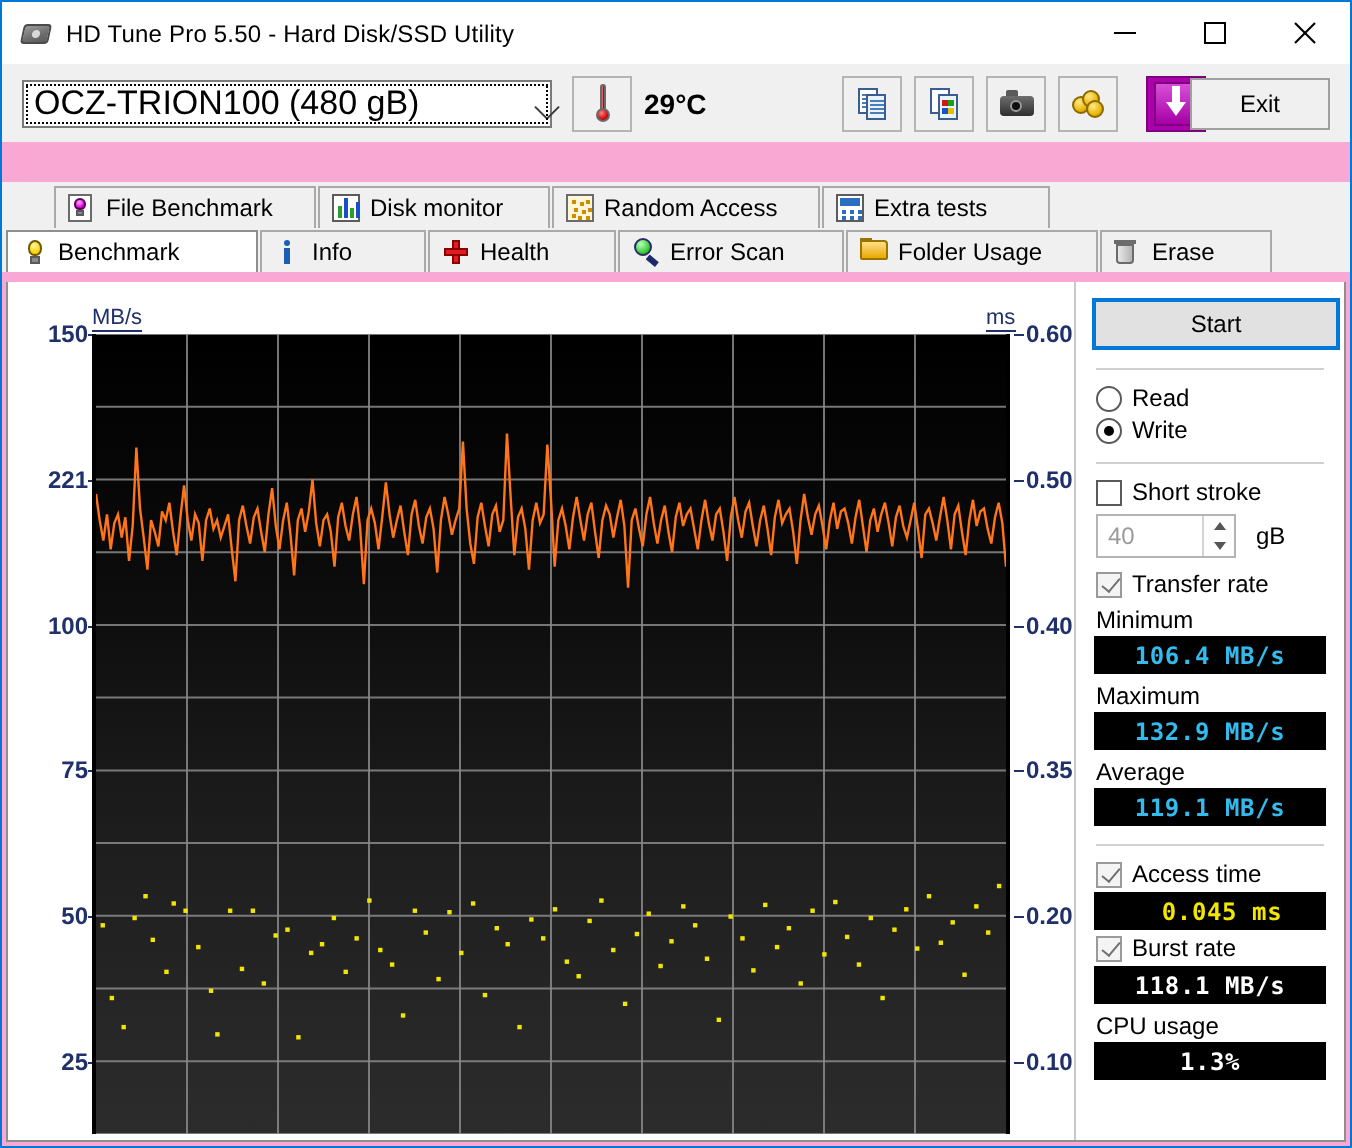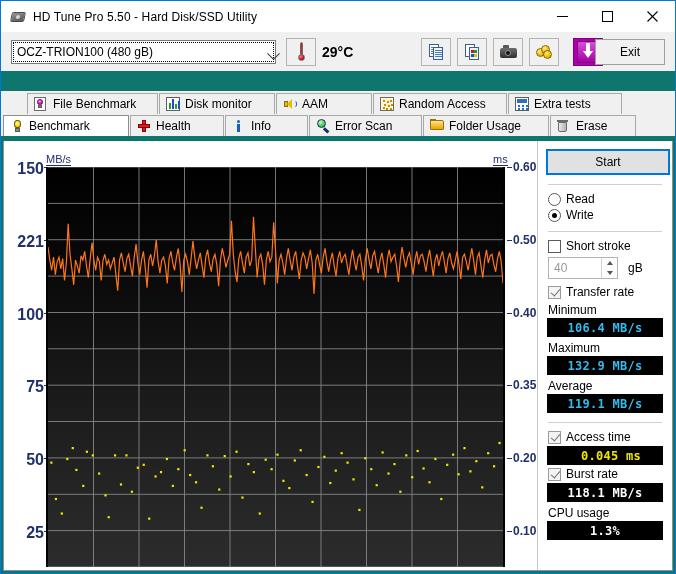--- a/index.html
+++ b/index.html
@@ -6,21 +6,21 @@
   html, body {
     margin: 0; padding: 0;
     width: 676px; height: 574px;
     overflow: hidden;
     font-family: "Liberation Sans", sans-serif;
     background: #ffffff;
   }
   #window {
     position: relative;
     width: 676px; height: 574px;
-    background: #0f766e;
+    background: #f9a8d4;
     border: 1px solid #0078d7;
     overflow: hidden;
   }
 
   
   #titlebar {
     position: relative;
     height: 31px;
     background: #ffffff;
     display: flex;
@@ -96,21 +96,21 @@
     position: relative;
     margin-right: 10px;
     cursor: default;
   }
   #drive-select .focus-rect {
     position: absolute; left: 1px; top: 1px; right: 1px; bottom: 1px;
     border: 1px dotted #000;
     pointer-events: none;
   }
   #drive-text {
-    font-size: 12px; color: #000;
+    font-size: 17px; color: #000;
     padding-left: 5px;
     white-space: nowrap;
   }
   #drive-arrow {
     position: absolute; right: 6px; top: 50%;
     transform: translateY(-50%);
     width: 0; height: 0;
   }
   .chev {
     width: 9px; height: 9px;
@@ -379,21 +379,21 @@
     left: 42px; top: 26px;
     width: 459px; height: 400px;
     background: linear-gradient(#000000 0%, #0b0b0b 30%, #1d1d1d 62%, #2c2c2c 100%);
     border-left: 2px solid #000;
     border-right: 2px solid #000;
     overflow: hidden;
   }
   .ytick-l {
     position: absolute; right: 0; width: 36px;
     text-align: right;
-    font-size: 16px; color: #20306a; font-weight: bold;
+    font-size: 12px; color: #20306a; font-weight: bold;
     transform: translateY(-7px);
   }
   .ytick-l::after {
     content: ""; position: absolute; right: -5px; top: 7px;
     width: 5px; height: 1px; background: #20306a;
   }
   .ytick-r {
     position: absolute; left: 0; width: 42px;
     text-align: left;
     font-size: 12px; color: #20306a; font-weight: bold;
@@ -616,28 +616,20 @@
       </div>
       <div class="tab" style="width:116px">
         <div class="tic ic-bars">
           <i style="left:2px;height:6px;background:#2aa02a"></i>
           <i style="left:5px;height:10px;background:#1850c8"></i>
           <i style="left:8px;height:5px;background:#2aa02a"></i>
           <i style="left:11px;height:8px;background:#1850c8"></i>
         </div>
         <span class="lbl">Disk monitor</span>
       </div>
-      <div class="tab" style="width:96px">
-        <div class="tic ic-speaker">
-          <div class="bdy"></div>
-            <div class="cone"></div>
-            <div class="wv"></div>
-        </div>
-        <span class="lbl">AAM</span>
-      </div>
       <div class="tab" style="width:134px">
         <div class="tic ic-noise">
           <s style="left:2px;top:2px"></s>
             <s style="left:6px;top:3px"></s>
             <s style="left:9px;top:2px"></s>
           <s style="left:3px;top:6px"></s>
             <s style="left:7px;top:7px"></s>
             <s style="left:10px;top:6px"></s>
           <s style="left:2px;top:9px"></s>
             <s style="left:5px;top:10px"></s>
@@ -660,33 +652,33 @@
     </div>
 
     <div class="tab-row row2">
       <div class="tab active" style="width:126px">
         <div class="tic ic-bulb">
           <div class="glass"></div>
             <div class="base"></div>
         </div>
         <span class="lbl">Benchmark</span>
       </div>
+      <div class="tab" style="width:83px">
+        <div class="tic ic-info">
+          <div class="i-dot"></div>
+            <div class="i-stem"></div>
+        </div>
+        <span class="lbl">Info</span>
+      </div>
       <div class="tab" style="width:94px">
         <div class="tic ic-cross">
           <div class="v"></div>
             <div class="h"></div>
         </div>
         <span class="lbl">Health</span>
-      </div>
-      <div class="tab" style="width:83px">
-        <div class="tic ic-info">
-          <div class="i-dot"></div>
-            <div class="i-stem"></div>
-        </div>
-        <span class="lbl">Info</span>
       </div>
       <div class="tab" style="width:113px">
         <div class="tic ic-mag">
           <div class="ring"></div>
             <div class="hdl"></div>
         </div>
         <span class="lbl">Error Scan</span>
       </div>
       <div class="tab" style="width:126px">
         <div class="tic ic-folder">

